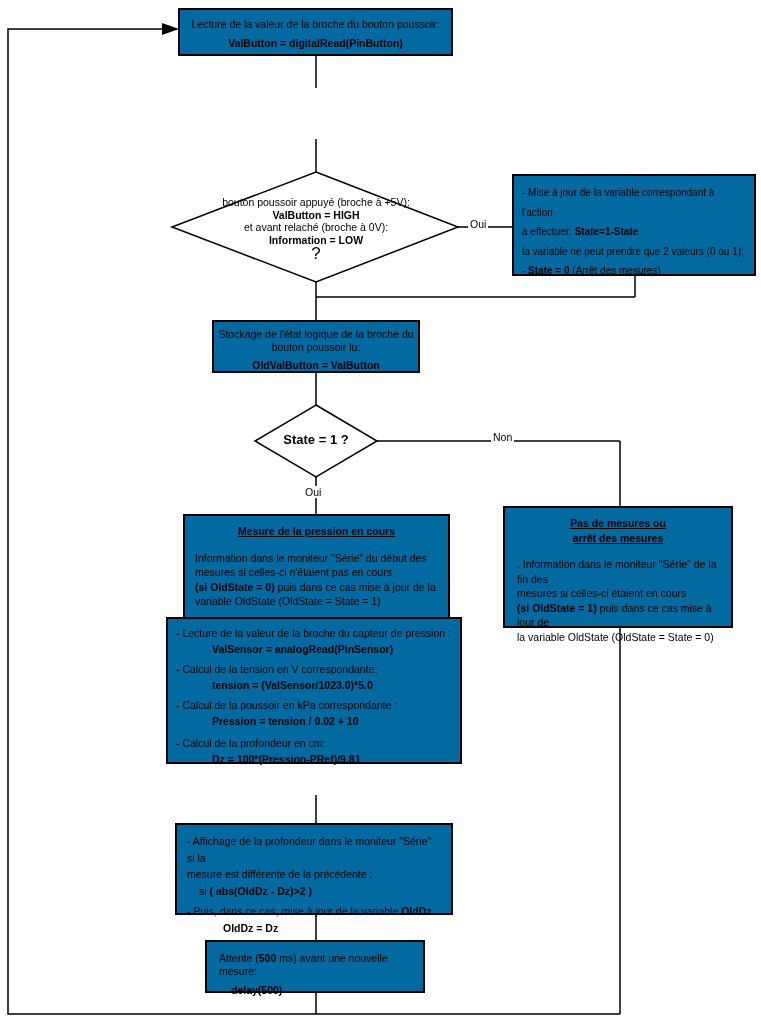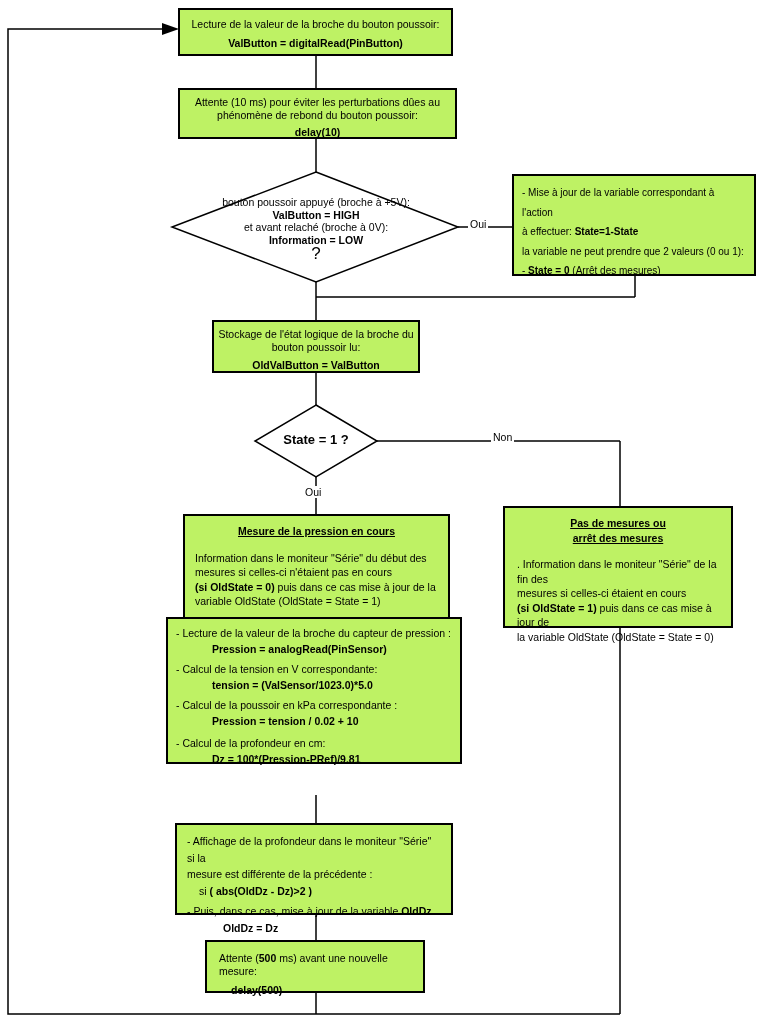--- a/index.html
+++ b/index.html
@@ -1,19 +1,19 @@
 <!DOCTYPE html>
 <html><head>
 <meta charset="utf-8">
 <style>
   html,body{margin:0;padding:0;background:#ffffff;}
   #canvas{position:relative;width:761px;height:1024px;background:#ffffff;overflow:hidden;
           font-family:"Liberation Sans", sans-serif;color:#000;}
   #wires{position:absolute;left:0;top:0;z-index:1;}
-  .node{position:absolute;z-index:2;background:#bef264;border:2px solid #000;box-sizing:border-box;
+  .node{position:absolute;z-index:2;background:#0369a1;border:2px solid #000;box-sizing:border-box;
         font-size:10.5px;line-height:13px;text-align:center;padding:6px 4px;}
   .left{text-align:left;}
   .dtext{position:absolute;z-index:3;text-align:center;background:transparent;border:none;}
   .edge-label{position:absolute;z-index:3;background:#ffffff;font-size:10.5px;padding:0 2px;}
   .b{font-weight:bold;}
   .u{text-decoration:underline;}
   .tc{text-align:center;}
   .q{font-size:17px;line-height:16px;}
   .g4{margin-top:4px;} .g5{margin-top:5px;} .g6{margin-top:6px;} .g12{margin-top:12px;}
   .ind{padding-left:36px;} .ind2{padding-left:12px;}
@@ -62,25 +62,20 @@
       <polygon points="316,405 377,441 316,477 255,441" fill="#ffffff"></polygon>
     </g>
     <polygon points="162,23 179,29 162,35" fill="#000"></polygon>
   </svg>
 
   <div class="node" id="node-read-button">
       <div><span>Lecture de la valeur de la broche du bouton poussoir:</span></div>
       <div class="g6"><span class="b">ValButton = digitalRead(PinButton)</span></div>
     </div>
 
-  <div class="node" id="node-wait-debounce">
-      <div><span>Attente (10 ms) pour éviter les perturbations dûes au</span></div>
-      <div><span>phénomène de rebond du bouton poussoir:</span></div>
-      <div class="g4"><span class="b">delay(10)</span></div>
-    </div>
 
   <div class="dtext" id="dtext-button">
       <div><span>bouton poussoir appuyé (broche à +5V):</span></div>
       <div><span class="b">ValButton = HIGH</span></div>
       <div><span>et avant relaché (broche à 0V):</span></div>
       <div><span class="b">Information = LOW</span></div>
       <div class="q"><span>?</span></div>
     </div>
 
   <span class="edge-label" id="label-oui-top">Oui</span>
@@ -118,21 +113,21 @@
       <div class="tc"><span class="b u">Pas de mesures ou</span></div>
       <div class="tc"><span class="b u">arrêt des mesures</span></div>
       <div class="g12"><span>. Information dans le moniteur "Série" de la fin des</span></div>
       <div><span>mesures si celles-ci étaient en cours</span></div>
       <div><span class="b">(si OldState = 1)</span><span>  puis dans ce cas mise à jour de</span></div>
       <div><span>la variable OldState (OldState = State = 0)</span></div>
     </div>
 
   <div class="node left" id="node-compute">
       <div><span>- Lecture de la valeur de la broche du capteur de pression :</span></div>
-      <div class="ind"><span class="b">Pression = analogRead(PinSensor)</span></div>
+      <div class="ind"><span class="b">ValSensor = analogRead(PinSensor)</span></div>
       <div class="g4"><span>- Calcul de la tension en V correspondante:</span></div>
       <div class="ind"><span class="b">tension = (ValSensor/1023.0)*5.0</span></div>
       <div class="g4"><span>- Calcul de la poussoir en kPa correspondante :</span></div>
       <div class="ind"><span class="b">Pression = tension / 0.02 + 10</span></div>
       <div class="g6"><span>- Calcul de la profondeur en cm:</span></div>
       <div class="ind"><span class="b">Dz = 100*(Pression-PRef)/9.81</span></div>
     </div>
 
   <div class="node left" id="node-display">
       <div><span>- Affichage de la profondeur dans le moniteur "Série" si la</span></div>

